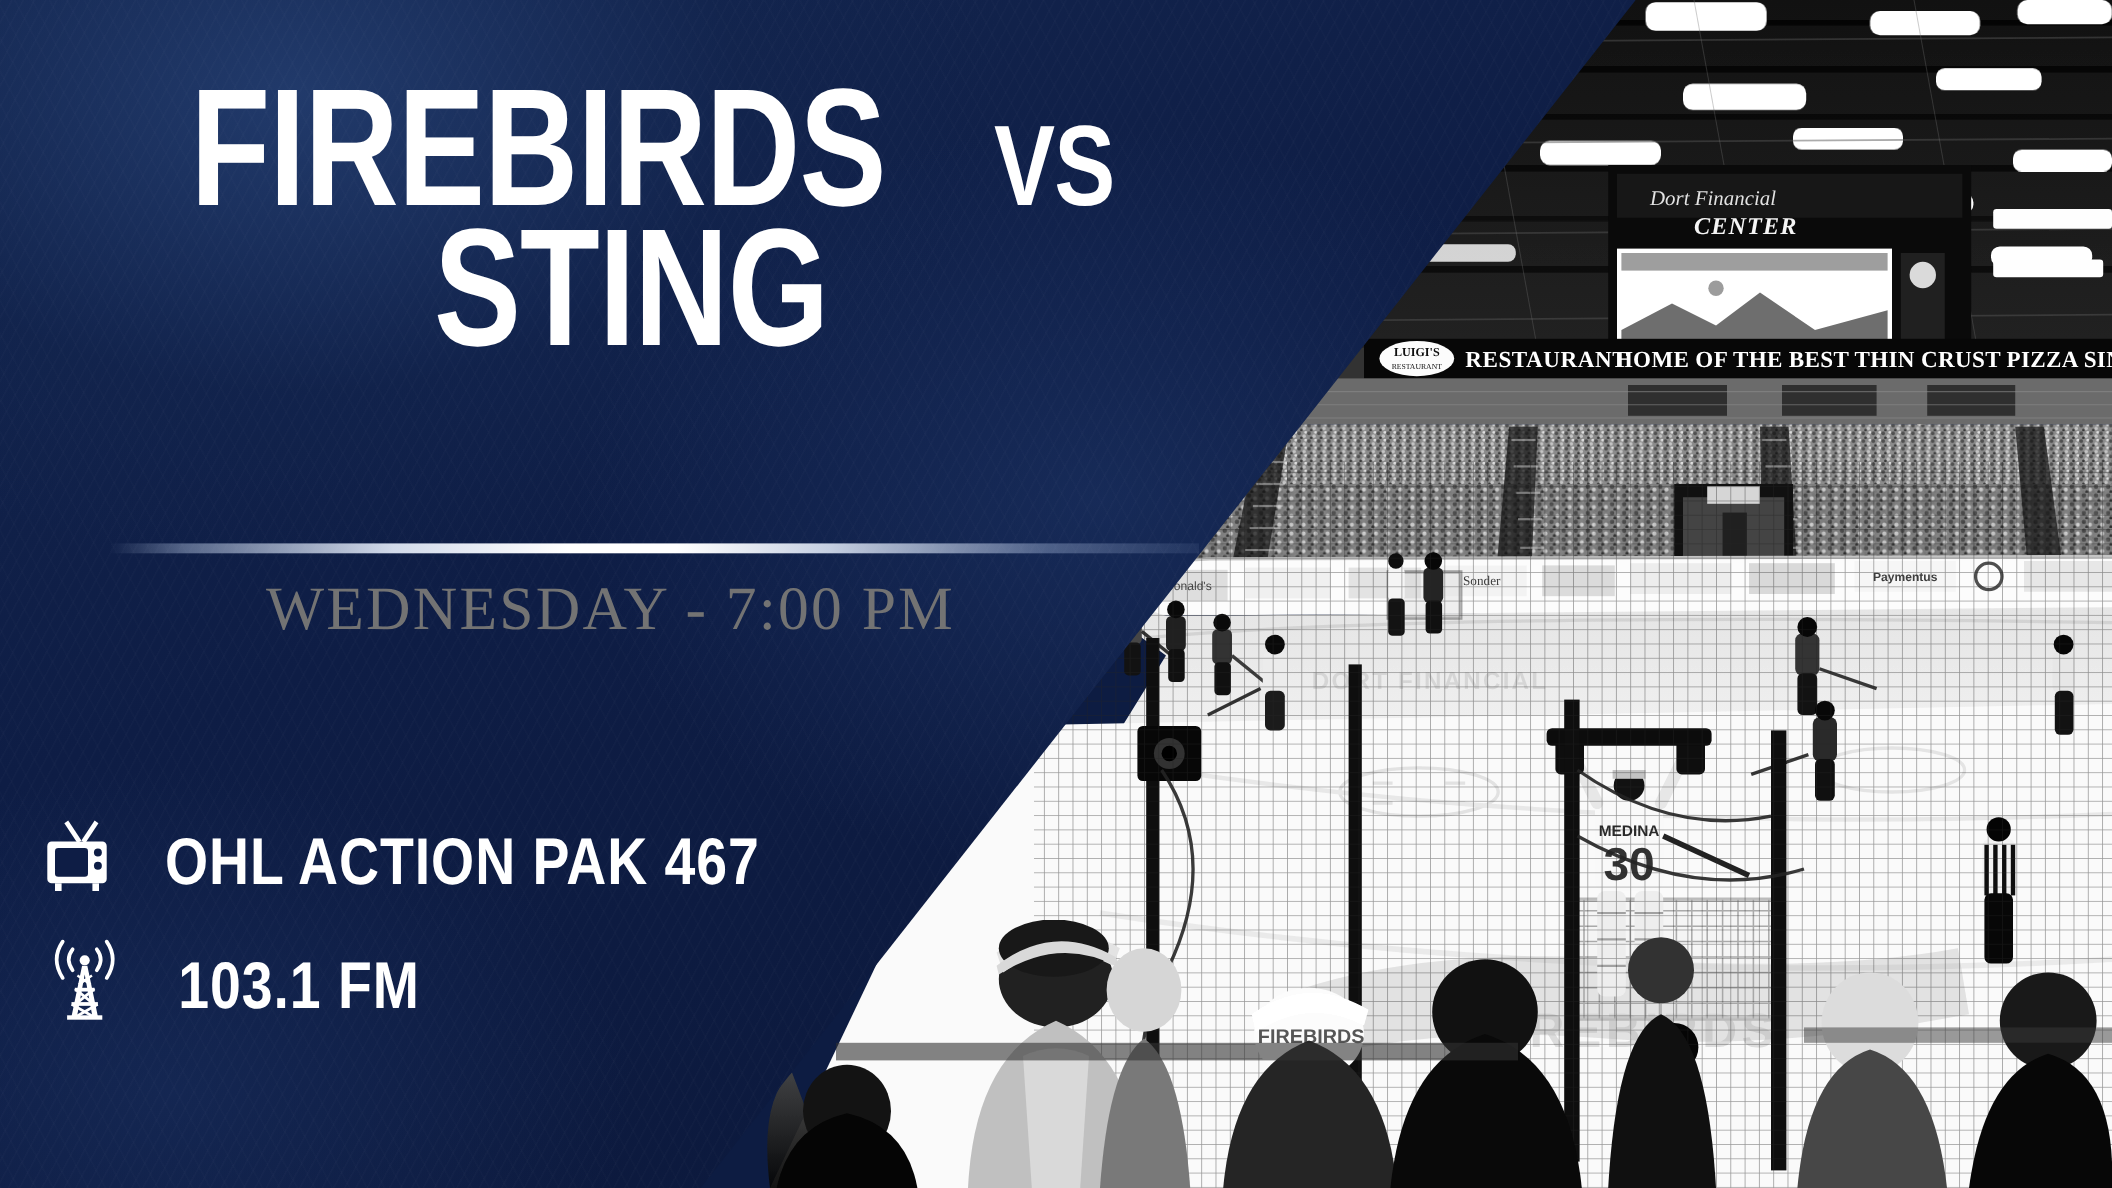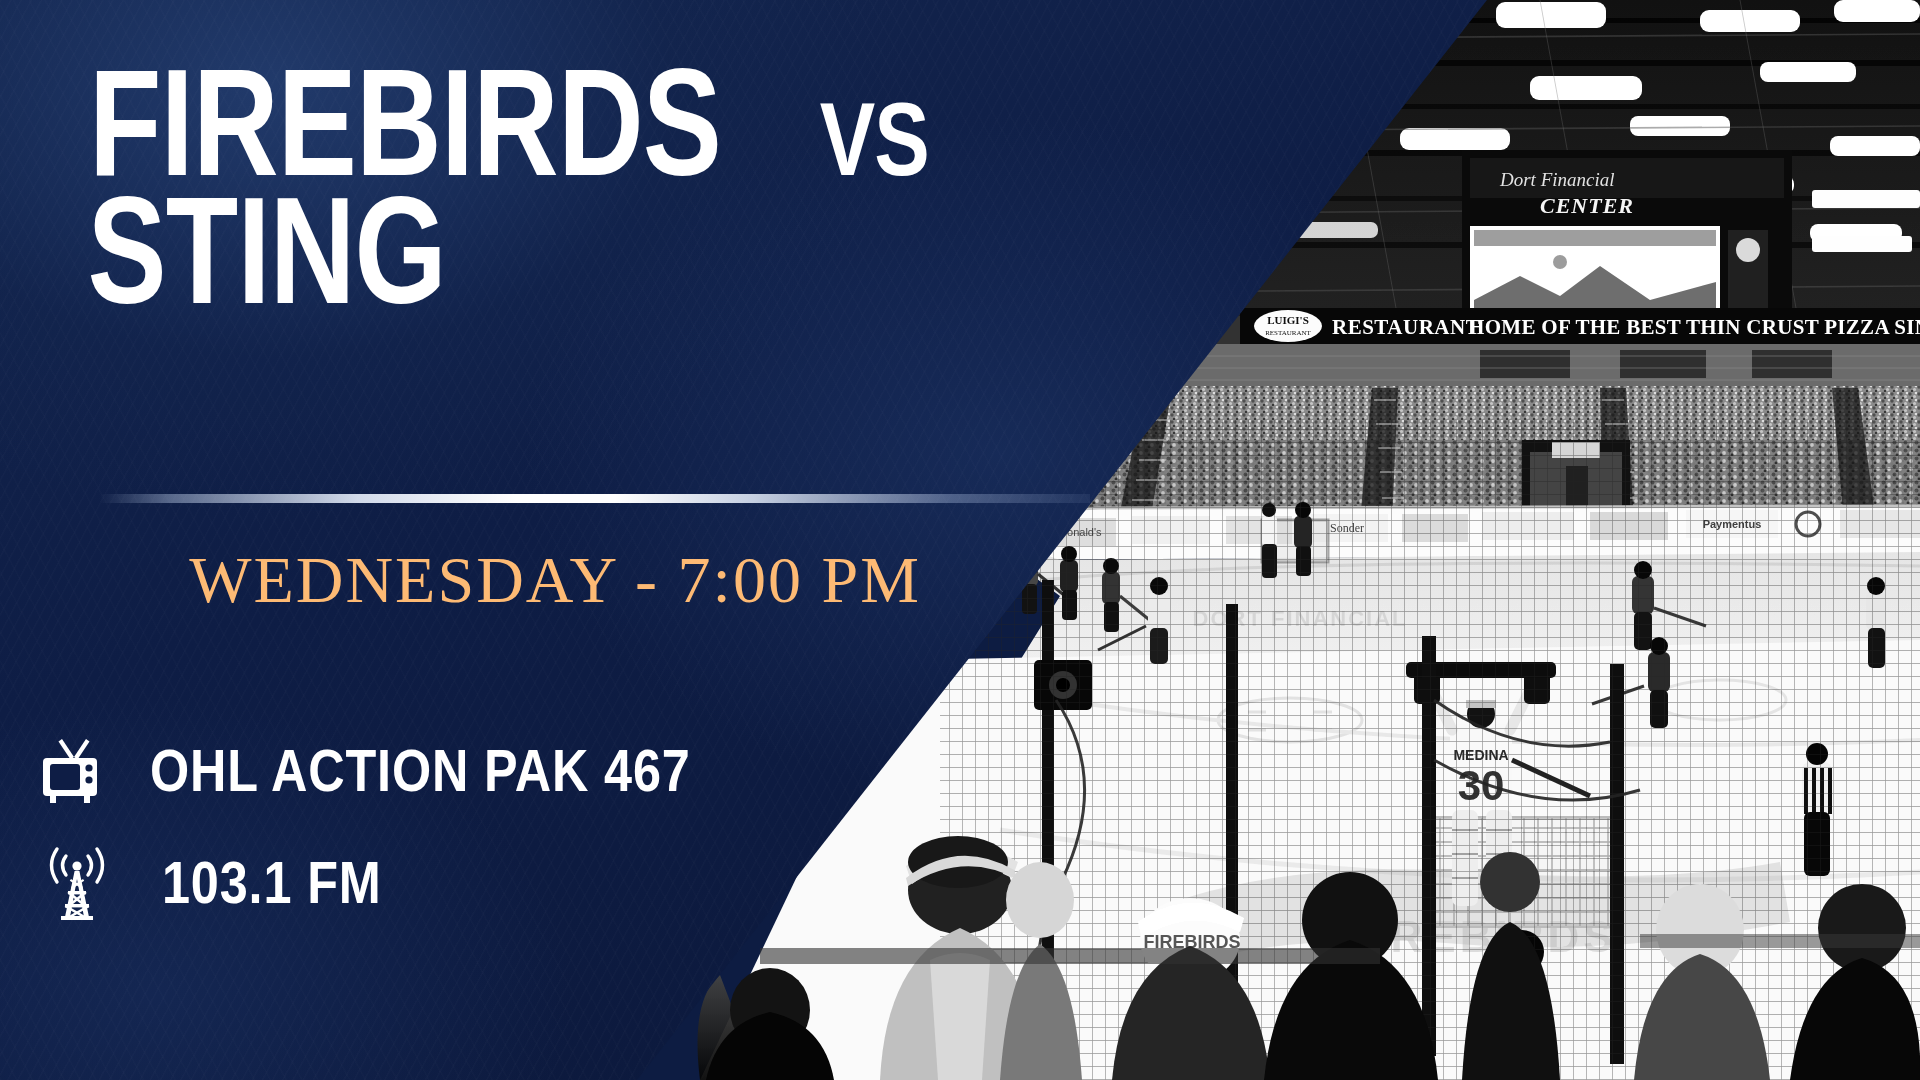--- a/index.html
+++ b/index.html
@@ -56,22 +56,23 @@
   
   #content {
     position: absolute;
     inset: 0;
     z-index: 5;
   }
 
   .headline-block {
     position: absolute;
     left: 0;
-    top: 56px;
+    top: 68px;
     width: 1110px;
+    text-align: center;
   }
 
   .headline-row {
     display: block;
     white-space: nowrap;
     color: #ffffff;
     font-family: "Liberation Sans Narrow", "Liberation Sans", sans-serif;
     font-weight: 700;
     text-transform: uppercase;
     line-height: 0.88;
@@ -116,40 +117,39 @@
         rgba(158,176,210,0.42) 86%,
         rgba(140,160,200,0.10) 100%);
   }
 
   .subtitle {
     position: absolute;
     left: 0;
     top: 522px;
     width: 1110px;
     text-align: center;
-    color: #fdba74;
+    color: #737373;
     font-family: "Liberation Serif", "DejaVu Serif", serif;
     font-weight: 400;
-    font-size: 66px;
+    font-size: 56px;
     letter-spacing: 2px;
     text-transform: uppercase;
     white-space: nowrap;
-    margin-top: 20px;
   }
 
   
   #info-rows {
     position: absolute;
     left: 34px;
     top: 722px;
     width: 760px;
   }
   .info-row {
     display: flex;
-    align-items: center;
+    align-items: flex-end;
     height: 96px;
     margin-bottom: 16px;
   }
   .info-icon {
     width: 86px;
     min-width: 86px;
     height: 82px;
     display: flex;
     align-items: center;
     justify-content: center;

